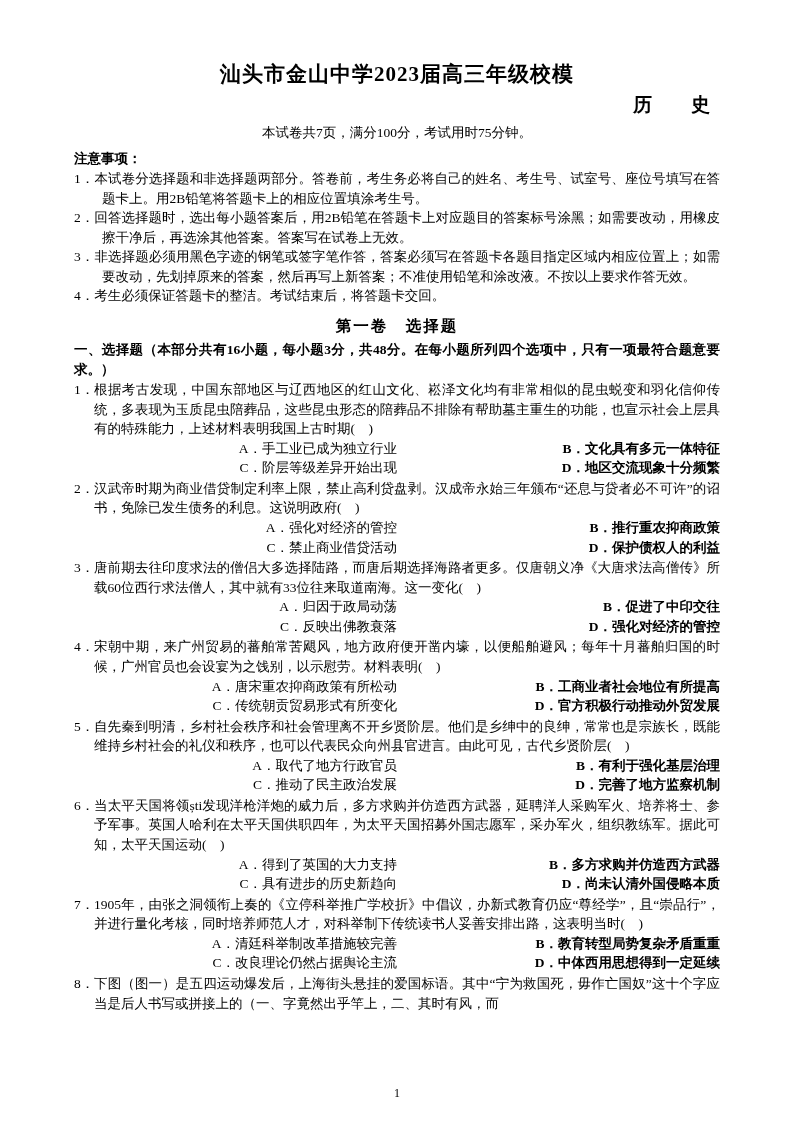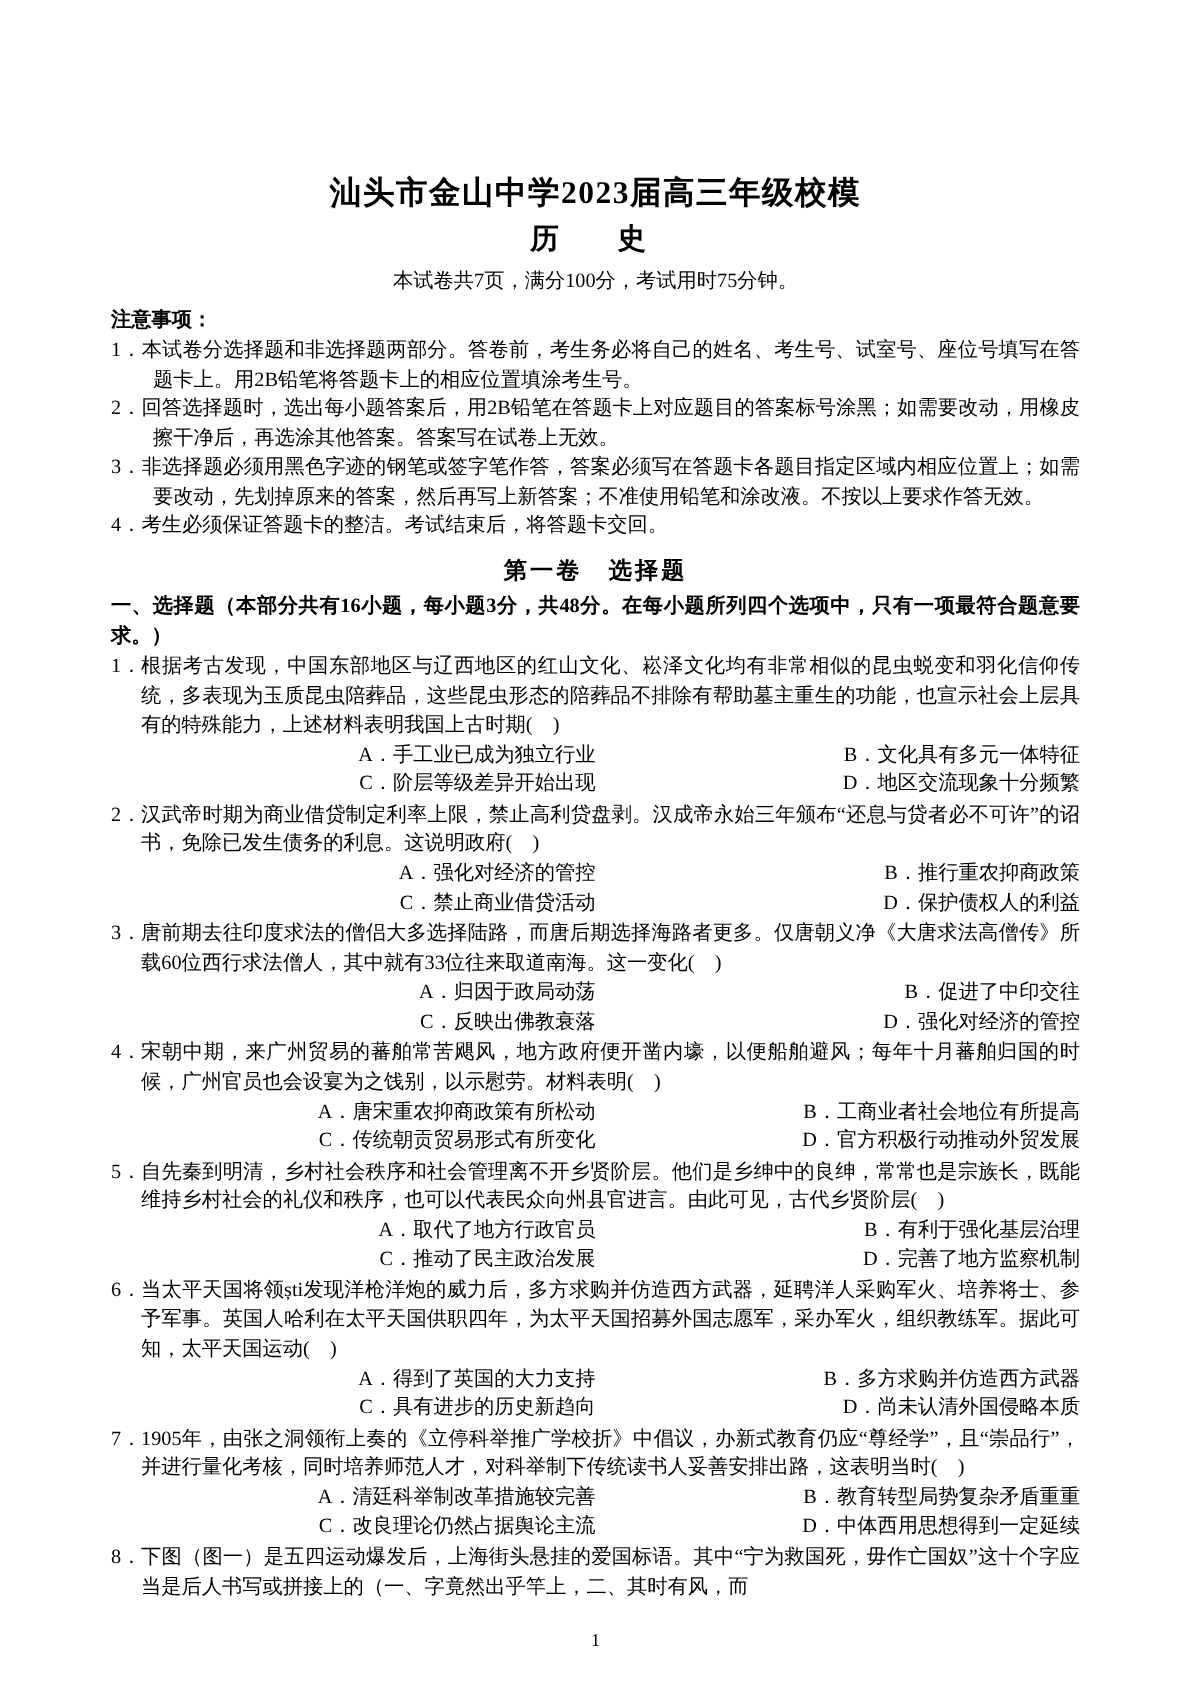--- a/index.html
+++ b/index.html
@@ -13,32 +13,32 @@
     font-family: "Liberation Serif", "DejaVu Serif", serif;
     color: #000000;
     position: relative;
     overflow: hidden;
   }
   .page {
     position: relative;
     width: 794px;
     height: 1123px;
     box-sizing: border-box;
-    padding: 92px 74px 40px 74px;
+    padding: 38px 74px 40px 74px;
   }
   .doc-title {
     text-align: center;
     font-size: 21px;
     font-weight: bold;
     letter-spacing: 1px;
     margin-top: 22px;
     margin-bottom: 4px;
   }
   .doc-subtitle {
-    text-align: center;
+    text-align: right;
     font-size: 19px;
     font-weight: bold;
     letter-spacing: 10px;
     margin-bottom: 6px;
   }
   .doc-meta {
     text-align: center;
     font-size: 13.5px;
     margin-bottom: 8px;
   }
@@ -91,21 +91,21 @@
     width: 100%;
     font-size: 13.5px;
     line-height: 1.45;
     text-align: right;
   }
   .opts .col {
     width: 50%;
     box-sizing: border-box;
   }
   .opts .col.a { padding-left: 18px; }
-  .opts .col.b { padding-left: 10px; }
+  .opts .col.b { padding-left: 10px; font-weight: bold; }
   .page-number {
     position: absolute;
     bottom: 22px;
     left: 0;
     width: 100%;
     text-align: center;
     font-size: 12px;
   }
 </style>
 </head>

